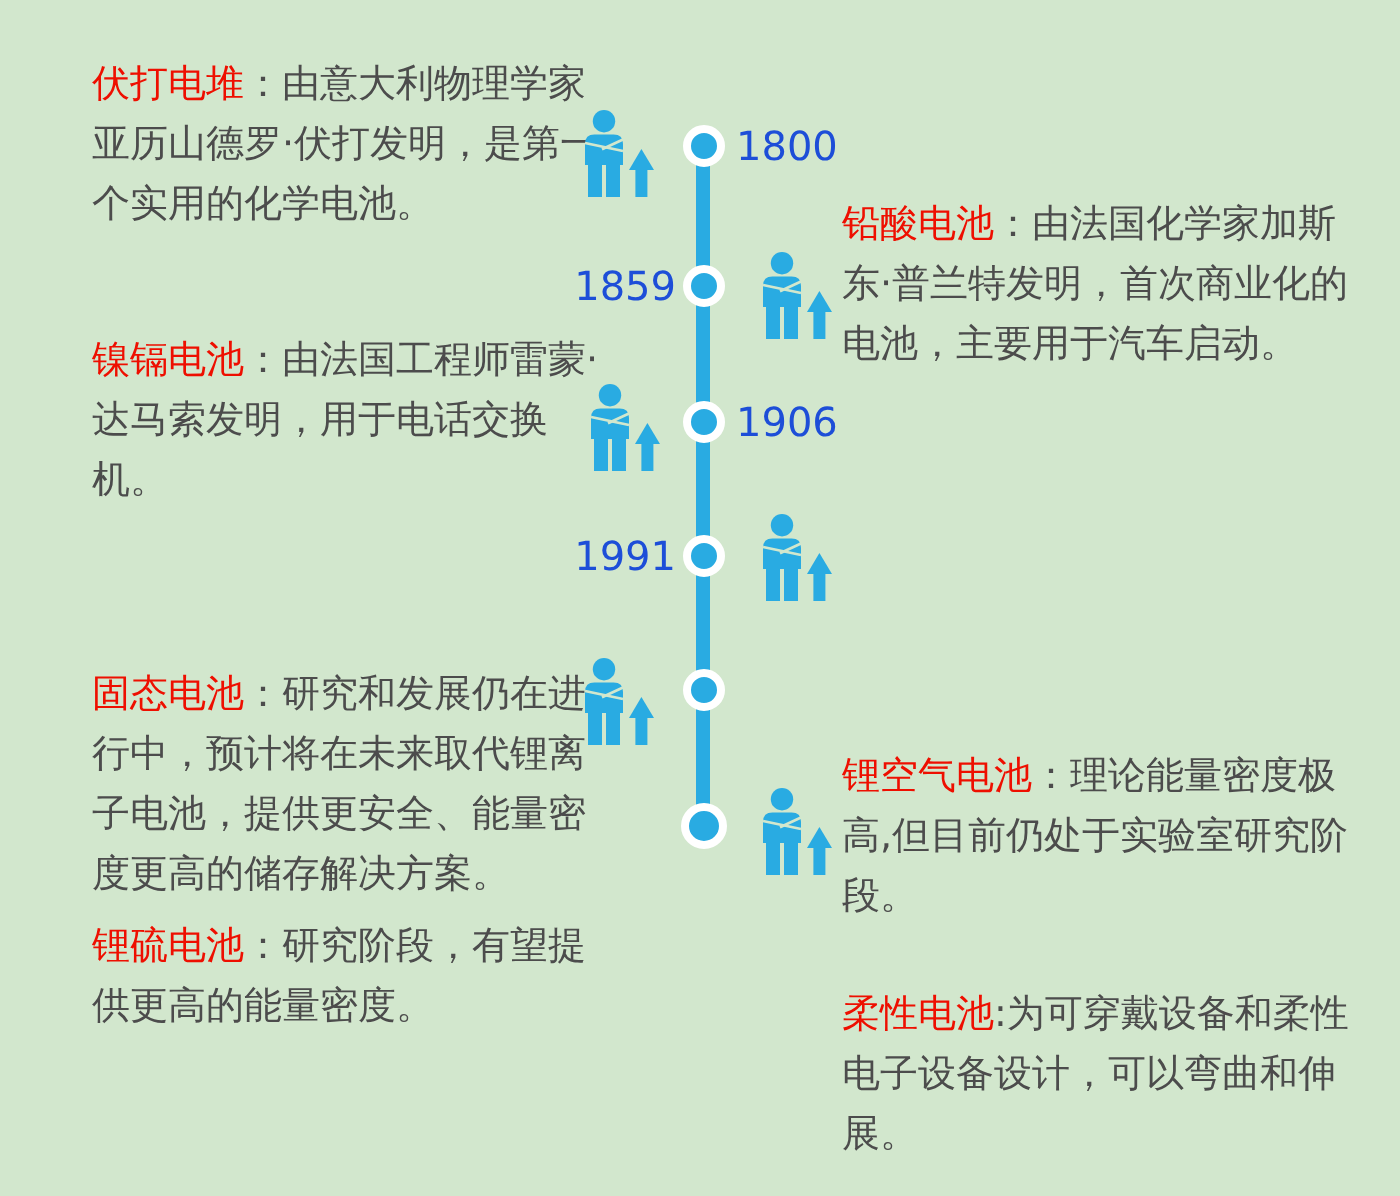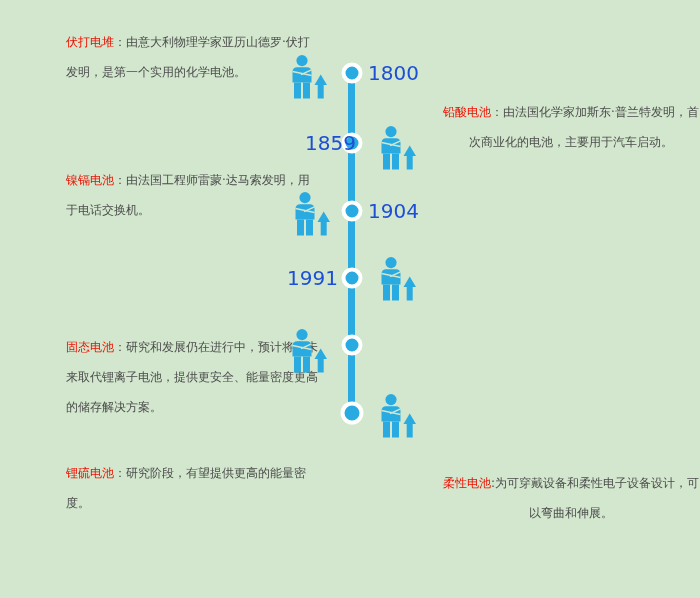--- a/index.html
+++ b/index.html
@@ -26,43 +26,42 @@
   }
   .d1{top:73px}.d2{top:143px}.d3{top:211px}.d4{top:278px}.d5{top:345px}
   .d6{top:413px;width:15px;height:15px}
   
   .year{
     position:absolute;
     color:#1d4ed8;font-size:20px;line-height:24px;
     white-space:nowrap;
   }
   .y0{left:368px;top:61px}
-  .y1{right:344px;top:131px;text-align:left}
+  .y1{right:362px;top:131px;text-align:left}
   .y2{left:368px;top:199px}
   .y3{right:362px;top:266px;text-align:right}
   .y4{left:372px;top:333px}
   
   .block{
     position:absolute;
-    font-size:12px;line-height:30px;
+    font-size:19px;line-height:30px;
     color:#4c4c4c;
     text-align:left;
-    margin-left:20px;
   }
   .block .t{color:#ee0f00;}
   .bl{left:46px;width:254px;}
-  .br{left:421px;width:260px;text-align:center;}
+  .br{left:421px;width:260px;}
   .b-volta{top:27px}
   .b-nicd{top:165px}
   .b-solid{top:332px}
   .b-lis{top:458px}
   .b-lead{top:97px}
   .b-liion{top:233px}
   .b-liair{top:373px}
-  .b-flex{top:468px}
+  .b-flex{top:492px}
   
   .pg-icon{position:absolute;width:38px;height:44px;}
   .pg-icon svg{display:block;width:100%;height:100%;}
   .iA{left:289px;top:55px}
   .iB{left:378px;top:126px}
   .iC{left:292px;top:192px}
   .iD{left:378px;top:257px}
   .iE{left:289px;top:329px}
   .iF{left:378px;top:394px}
 </style>
@@ -74,39 +73,42 @@
   <div class="tl-line"></div>
   <div class="tl-dot d1"></div>
   <div class="tl-dot d2"></div>
   <div class="tl-dot d3"></div>
   <div class="tl-dot d4"></div>
   <div class="tl-dot d5"></div>
   <div class="tl-dot d6"></div>
 
   <div class="year y0">1800</div>
   <div class="year y1">1859</div>
-  <div class="year y2">1904</div>
+  <div class="year y2">1906</div>
   <div class="year y3">1991</div>
 
   <div class="block bl b-volta">
     <span class="t">伏打电堆</span><span>：由意大利物理学家亚历山德罗·伏打发明，是第一个实用的化学电池。</span>
   </div>
   <div class="block bl b-solid">
     <span class="t">固态电池</span><span>：研究和发展仍在进行中，预计将在未来取代锂离子电池，提供更安全、能量密度更高的储存解决方案。</span>
   </div>
   <div class="block bl b-nicd">
     <span class="t">镍镉电池</span><span>：由法国工程师雷蒙·达马索发明，用于电话交换机。</span>
   </div>
   <div class="block bl b-lis">
     <span class="t">锂硫电池</span><span>：研究阶段，有望提供更高的能量密度。</span>
   </div>
 
   <div class="block br b-lead">
     <span class="t">铅酸电池</span><span>：由法国化学家加斯东·普兰特发明，首次商业化的电池，主要用于汽车启动。</span>
   </div>
+  <div class="block br b-liair">
+    <span class="t">锂空气电池</span><span>：理论能量密度极高,但目前仍处于实验室研究阶段。</span>
+  </div>
   <div class="block br b-flex">
     <span class="t">柔性电池</span><span>:为可穿戴设备和柔性电子设备设计，可以弯曲和伸展。</span>
   </div>
 
   <span class="pg-icon iA">
     <svg viewBox="0 0 38 44" xmlns="http://www.w3.org/2000/svg">
       <g fill="#29abe2">
         <circle cx="13" cy="5.6" r="5.6"></circle>
         <path d="M3.5,27.5 L3.5,17 Q3.5,12.3 8.2,12.3 L17.8,12.3 Q22.5,12.3 22.5,17 L22.5,27.5 Z"></path>
         <rect x="5" y="27.5" width="7" height="16"></rect>

